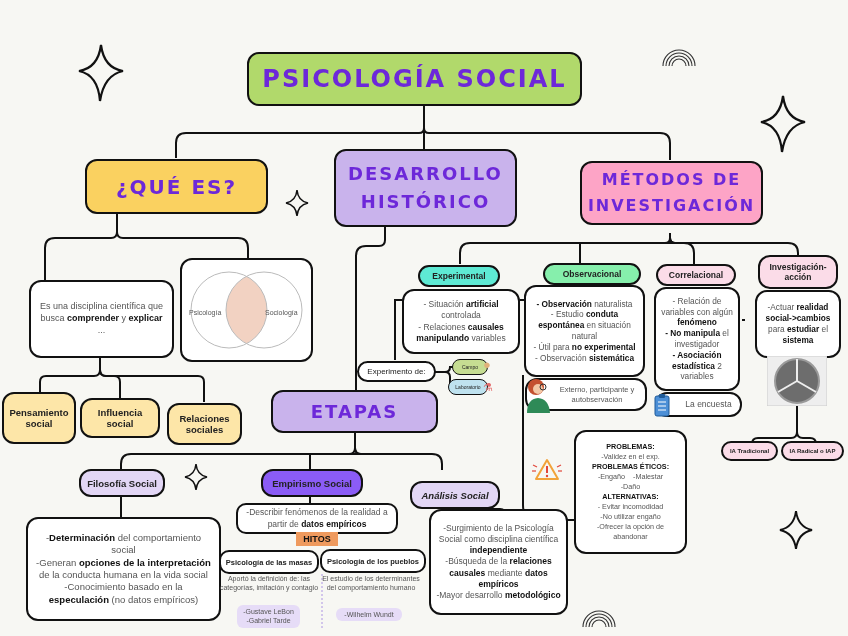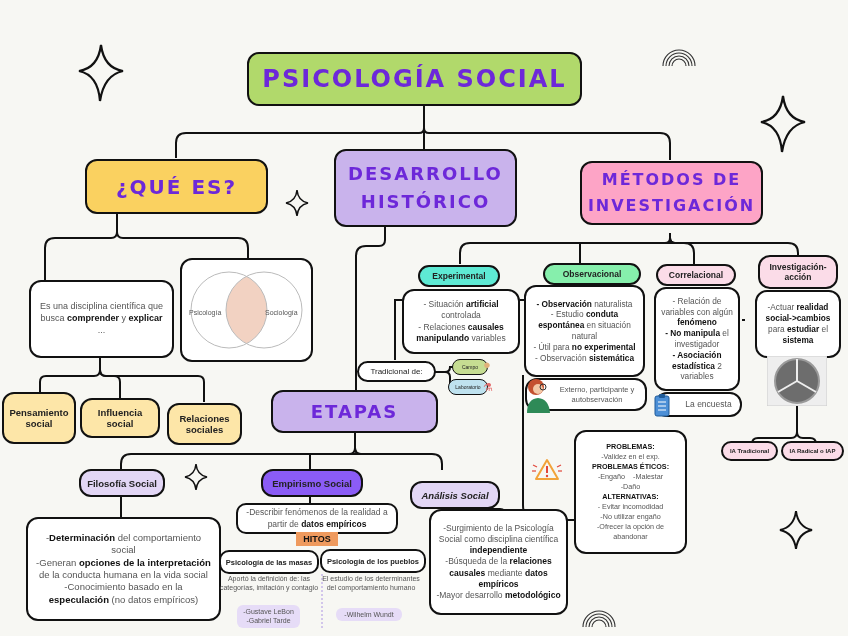--- a/index.html
+++ b/index.html
@@ -210,21 +210,21 @@
 <div class="pill" style="left:418px;top:265px;width:82px;height:22px;background:#5eead4;font-size:8.5px;">
   <span>Experimental</span>
 </div>
 <div class="box white txt" style="left:402px;top:289px;width:118px;height:65px;padding:3px 4px;font-size:8.5px;">
   <div>
     <span>- Situación </span><b>artificial</b><span> controlada</span><br>
     <span>- Relaciones </span><b>causales</b><span> </span><b>manipulando</b><span> variables</span>
   </div>
 </div>
 <div class="pill" style="left:357px;top:361px;width:79px;height:21px;background:#fff;font-size:8px;font-weight:normal;border-radius:11px;">
-  <span>Tradicional de:</span>
+  <span>Experimento de:</span>
 </div>
 <div class="pill" style="left:452px;top:359px;width:36px;height:16px;background:#c6dd92;font-size:5px;font-weight:normal;border-radius:9px;border-width:1.5px;">
   <span>Campo</span>
 </div>
 <span class="deco" style="left:483px;top:357px;font-size:13px;color:#e0b07a;">●</span>
 <div class="pill" style="left:448px;top:379px;width:40px;height:16px;background:#bfe2ef;font-size:5px;font-weight:normal;border-radius:9px;border-width:1.5px;">
   <span>Laboratorio</span>
 </div>
 <span class="deco" style="left:483px;top:381px;font-size:11px;color:#e46a6a;">⚗</span>
 

